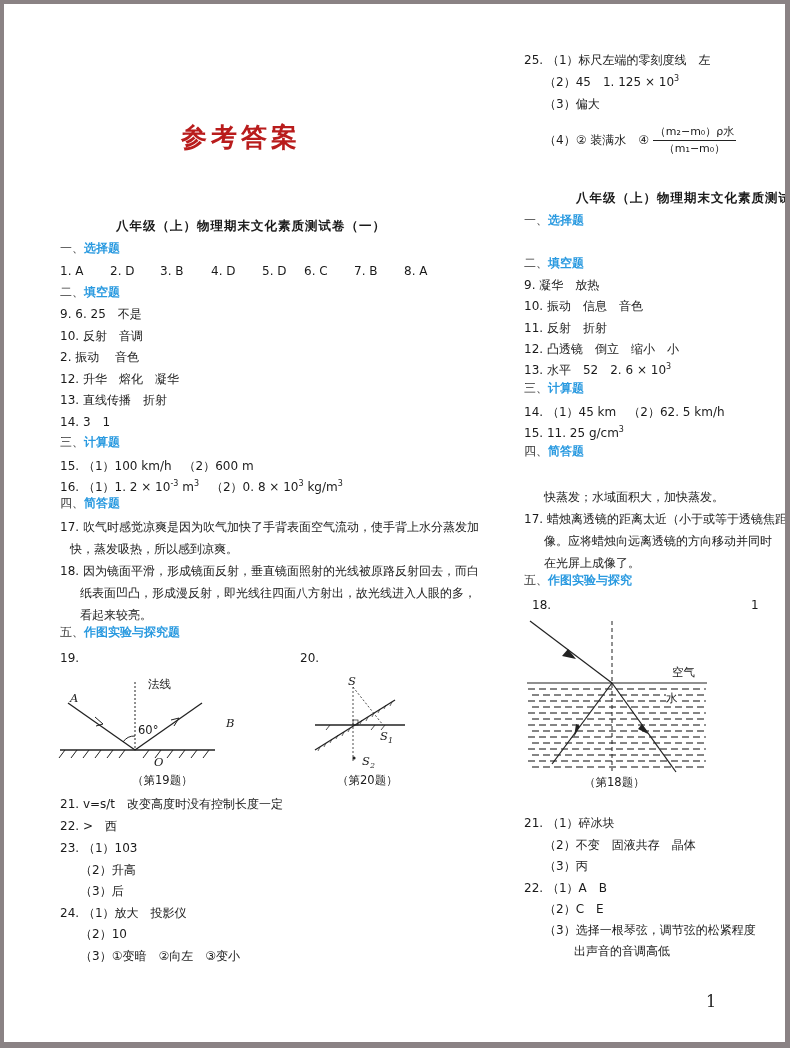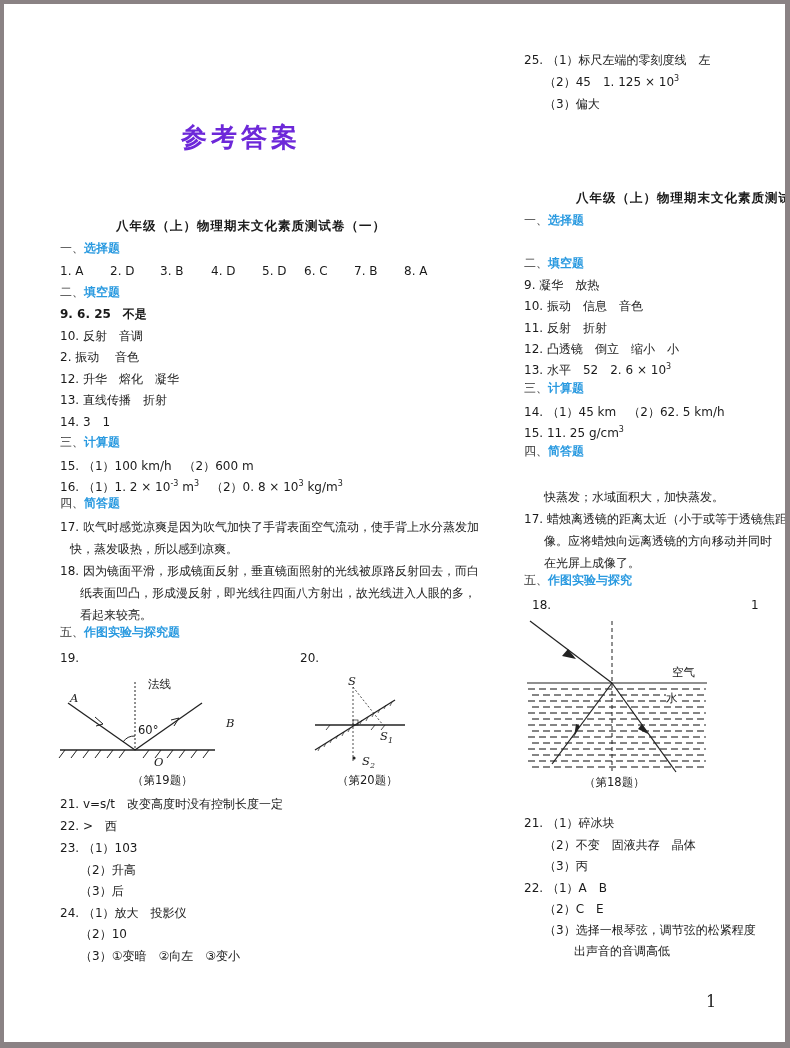--- a/index.html
+++ b/index.html
@@ -11,21 +11,21 @@
   }
   .frame-top { position:absolute; left:0; top:0; width:790px; height:4px; background:#8a8284; }
   .frame-left { position:absolute; left:0; top:0; width:4px; height:1048px; background:#8a8284; }
   .frame-right { position:absolute; right:0; top:0; width:5px; height:1048px; background:#8a8284; }
   .frame-bottom { position:absolute; left:0; bottom:0; width:790px; height:6px; background:#8a8284; }
   .abs { position:absolute; white-space:nowrap; font-size:12px; line-height:16px; }
   .sec { color:#2a9ae0; font-weight:bold; }
   .sec .num { color:#333; font-weight:normal; }
   .title-big {
     position:absolute; left:181px; top:120px; font-size:26px; font-weight:bold;
-    letter-spacing:4px; font-family: "DejaVu Serif", serif; color:#6d28d9;
+    letter-spacing:4px; font-family: "DejaVu Serif", serif; color:#b91c1c;
   }
   .test-title { font-weight:bold; font-size:12.5px; letter-spacing:1px; }
   .mcq span { display:inline-block; }
   .cap { font-size:11.5px; }
   .right-clip { position:absolute; left:510px; top:0; width:275px; height:1048px; overflow:hidden; }
   .right-clip .abs { }
   .page-num { position:absolute; left:706px; top:992px; font-family:"DejaVu Serif", serif; font-size:16px; }
   sup { font-size:8px; line-height:0; }
   .frac { display:inline-block; vertical-align:middle; text-align:center; font-size:11px; }
   .frac .n { display:block; border-bottom:1px solid #222; padding:0 2px; }
@@ -42,21 +42,21 @@
 <div class="abs test-title" style="left:116px; top:218px;">八年级（上）物理期末文化素质测试卷（一）</div>
 
 <div class="abs sec" style="left:60px; top:240px;"><span class="num">一、</span><span>选择题</span></div>
 
 <div class="abs mcq" style="left:60px; top:263px;">
   <span style="width:50px">1. A</span><span style="width:50px">2. D</span><span style="width:51px">3. B</span><span style="width:51px">4. D</span><span style="width:42px">5. D</span><span style="width:50px">6. C</span><span style="width:50px">7. B</span><span>8. A</span>
 </div>
 
 <div class="abs sec" style="left:60px; top:284px;"><span class="num">二、</span><span>填空题</span></div>
 
-<div class="abs" style="left:60px; top:306px;font-weight:bold;">9. 6. 25　不是</div>
+<div class="abs" style="left:60px; top:306px;">9. 6. 25　不是</div>
 <div class="abs" style="left:60px; top:328px;">10. 反射　音调</div>
 <div class="abs" style="left:60px; top:349px;">2. 振动　 音色</div>
 <div class="abs" style="left:60px; top:371px;">12. 升华　熔化　凝华</div>
 <div class="abs" style="left:60px; top:392px;">13. 直线传播　折射</div>
 <div class="abs" style="left:60px; top:414px;">14. 3　1</div>
 
 <div class="abs sec" style="left:60px; top:434px;"><span class="num">三、</span><span>计算题</span></div>
 
 <div class="abs" style="left:60px; top:458px;">15. （1）100 km/h　（2）600 m</div>
 <div class="abs" style="left:60px; top:479px;"><span>16. （1）1. 2 × 10</span><sup>-3</sup><span> m</span><sup>3</sup><span>　（2）0. 8 × 10</span><sup>3</sup><span> kg/m</span><sup>3</sup></div>
@@ -141,20 +141,21 @@
 <div class="abs" style="left:80px; top:862px;">（2）升高</div>
 <div class="abs" style="left:80px; top:883px;">（3）后</div>
 <div class="abs" style="left:60px; top:905px;">24. （1）放大　投影仪</div>
 <div class="abs" style="left:80px; top:926px;">（2）10</div>
 <div class="abs" style="left:80px; top:948px;">（3）①变暗　②向左　③变小</div>
 
 <div class="right-clip">
   <div class="abs" style="left:14px; top:52px;">25. （1）标尺左端的零刻度线　左</div>
   <div class="abs" style="left:34px; top:74px;"><span>（2）45　1. 125 × 10</span><sup>3</sup></div>
   <div class="abs" style="left:34px; top:96px;">（3）偏大</div>
+  <div class="abs" style="left:34px; top:124px;"><span>（4）② 装满水　④</span> <span class="frac"><span class="n">（m₂−m₀）ρ水</span><span class="d">（m₁−m₀）</span></span></div>
 
   <div class="abs test-title" style="left:66px; top:190px;">八年级（上）物理期末文化素质测试卷（二）</div>
 
   <div class="abs sec" style="left:14px; top:212px;"><span class="num">一、</span><span>选择题</span></div>
 
 
   <div class="abs sec" style="left:14px; top:255px;"><span class="num">二、</span><span>填空题</span></div>
 
   <div class="abs" style="left:14px; top:277px;">9. 凝华　放热</div>
   <div class="abs" style="left:14px; top:298px;">10. 振动　信息　音色</div>

